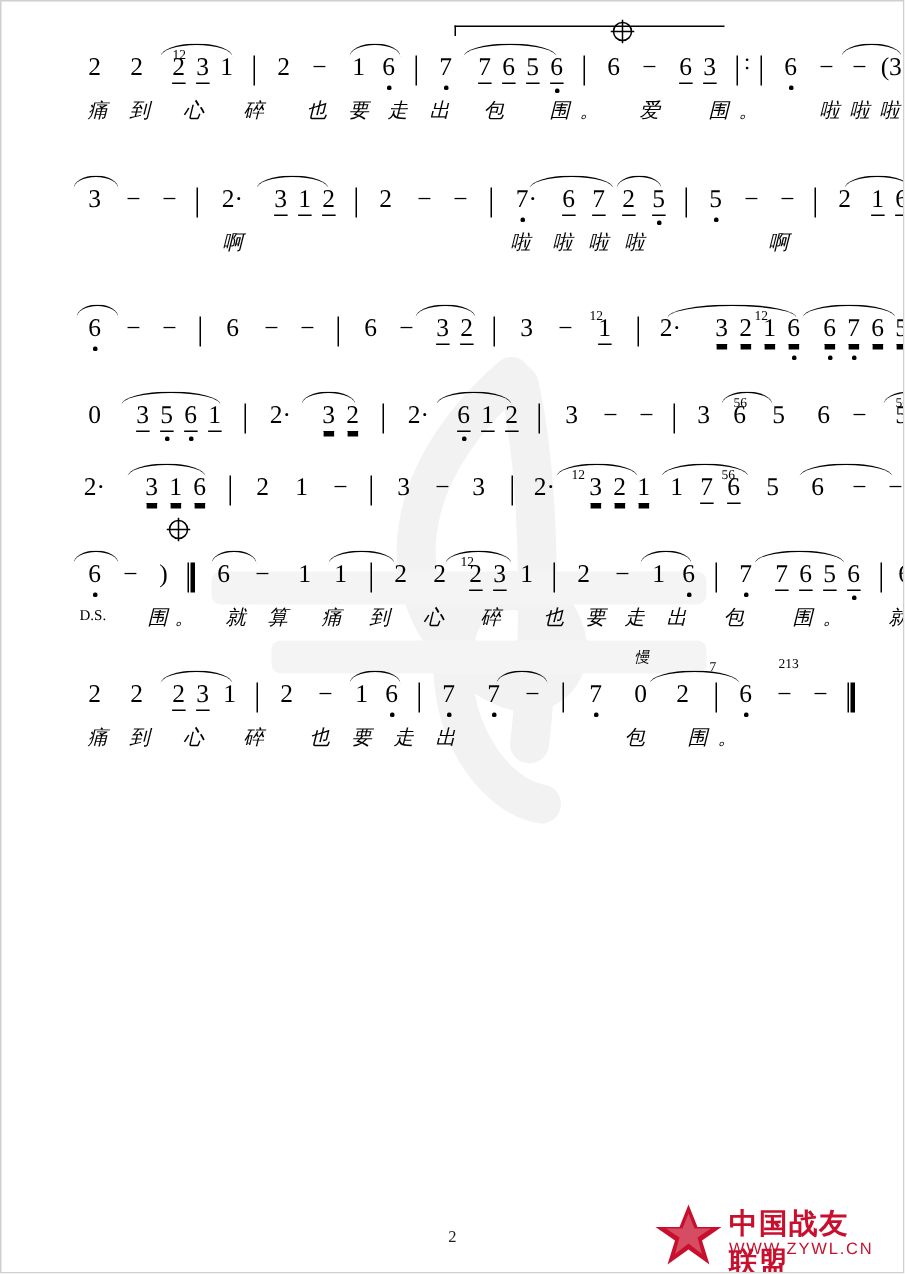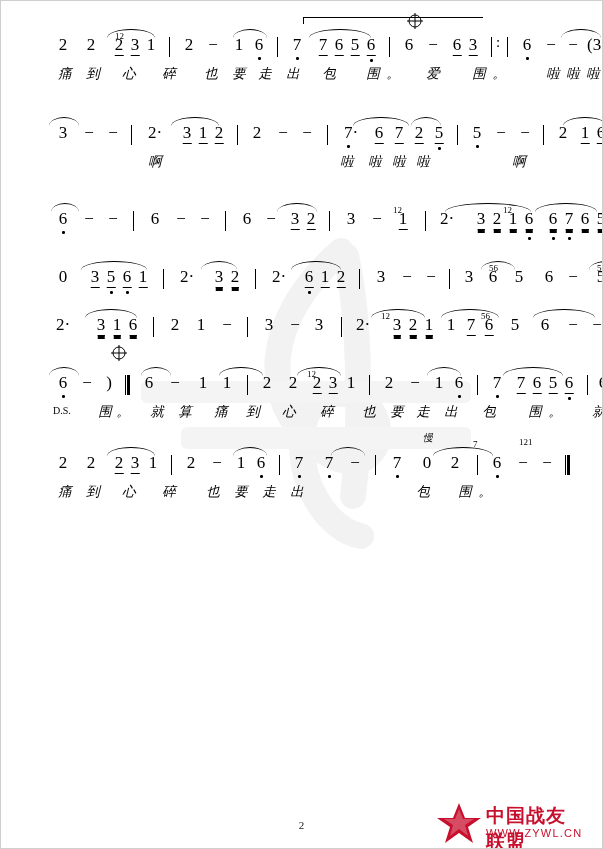--- a/index.html
+++ b/index.html
@@ -517,21 +517,21 @@
 
     <div class="sys" style="top:452px;">
       <div class="numrow">
         <span class="slur" style="left:66px; top:-6px; width:48px;"></span>
         <span class="slur" style="left:192px; top:-6px; width:34px;"></span>
         <span class="slur" style="left:290px; top:-6px; width:34px;"></span>
         <span class="slur" style="left:392px; top:-6px; width:60px;"></span>
 
         <span class="mark" style="left:382px; top:-22px;">慢</span>
         <span class="tuplet" style="left:432px; top:-14px;">7</span>
-        <span class="tuplet" style="left:478px; top:-16px;">121</span>
+        <span class="tuplet" style="left:478px; top:-16px;">213</span>
 
         <span class="tok" style="left:22px;">2</span>
         <span class="tok" style="left:50px;">2</span>
         <span class="tok u1" style="left:78px;">2</span>
         <span class="tok u1" style="left:94px;">3</span>
         <span class="tok" style="left:112px;">1</span>
         <span class="bar" style="left:130px;"></span>
         <span class="tok" style="left:150px;">2</span>
         <span class="tok" style="left:176px;">−</span>
         <span class="tok" style="left:200px;">1</span>

